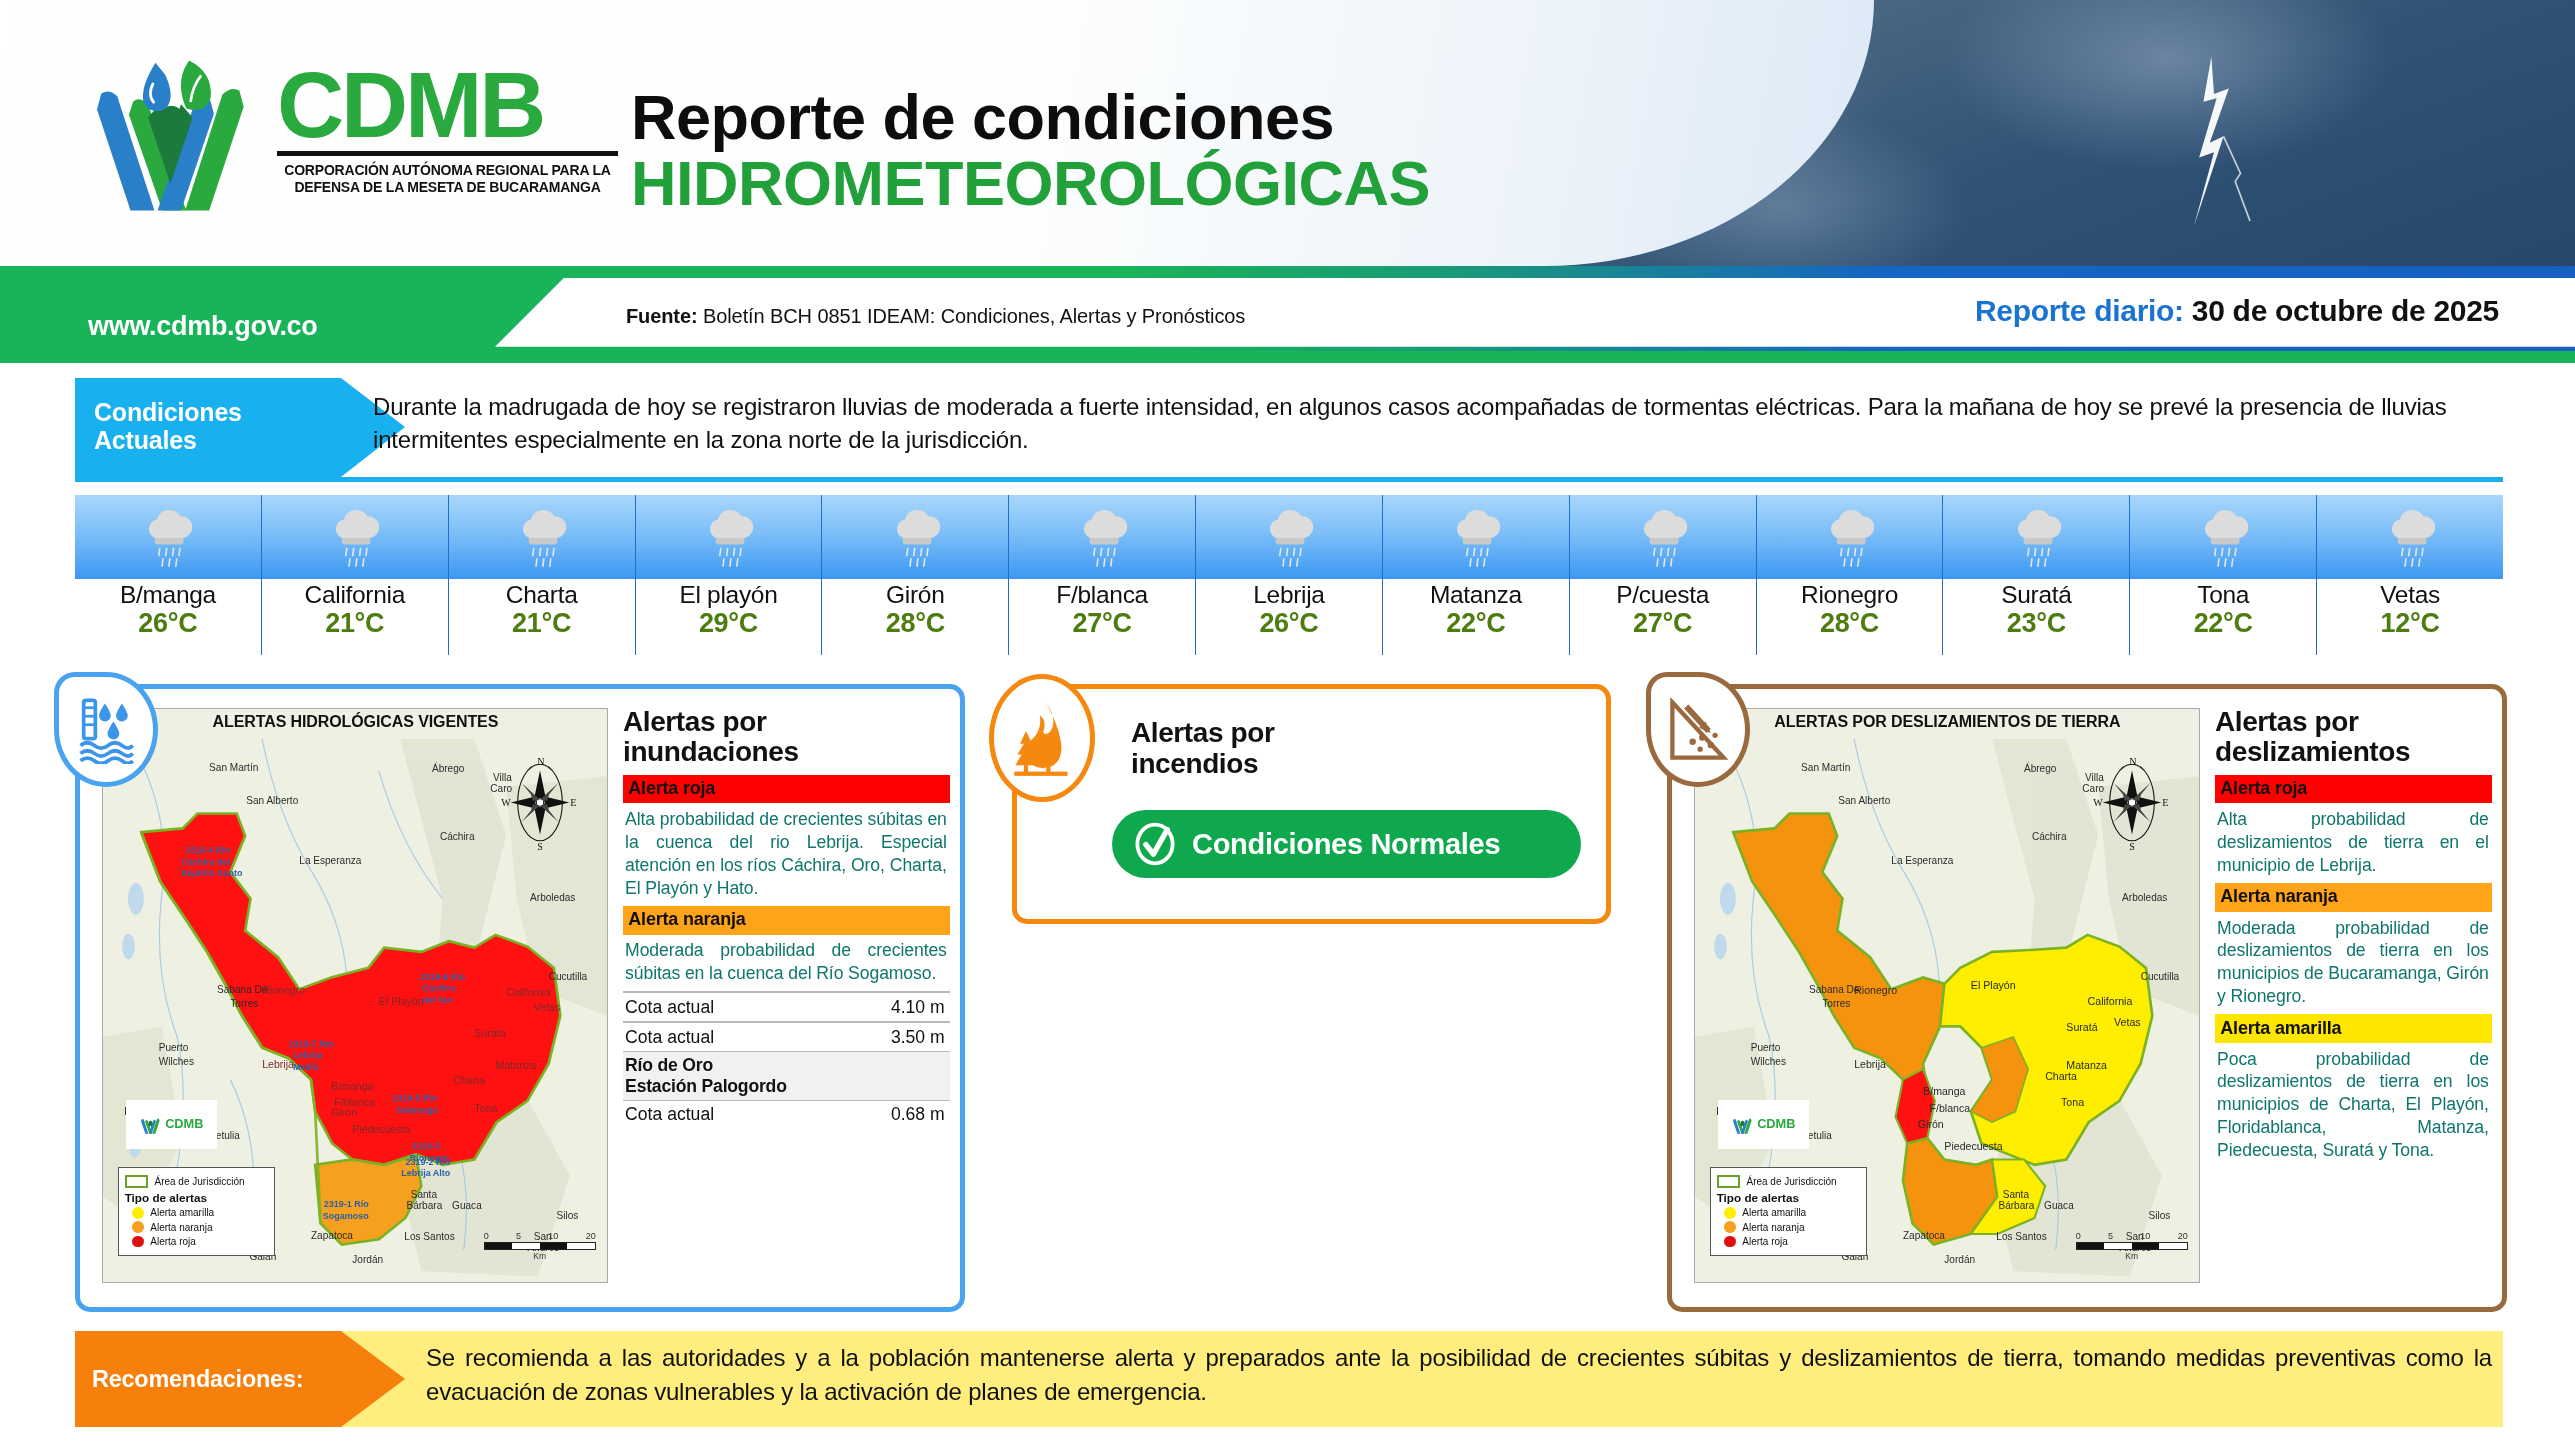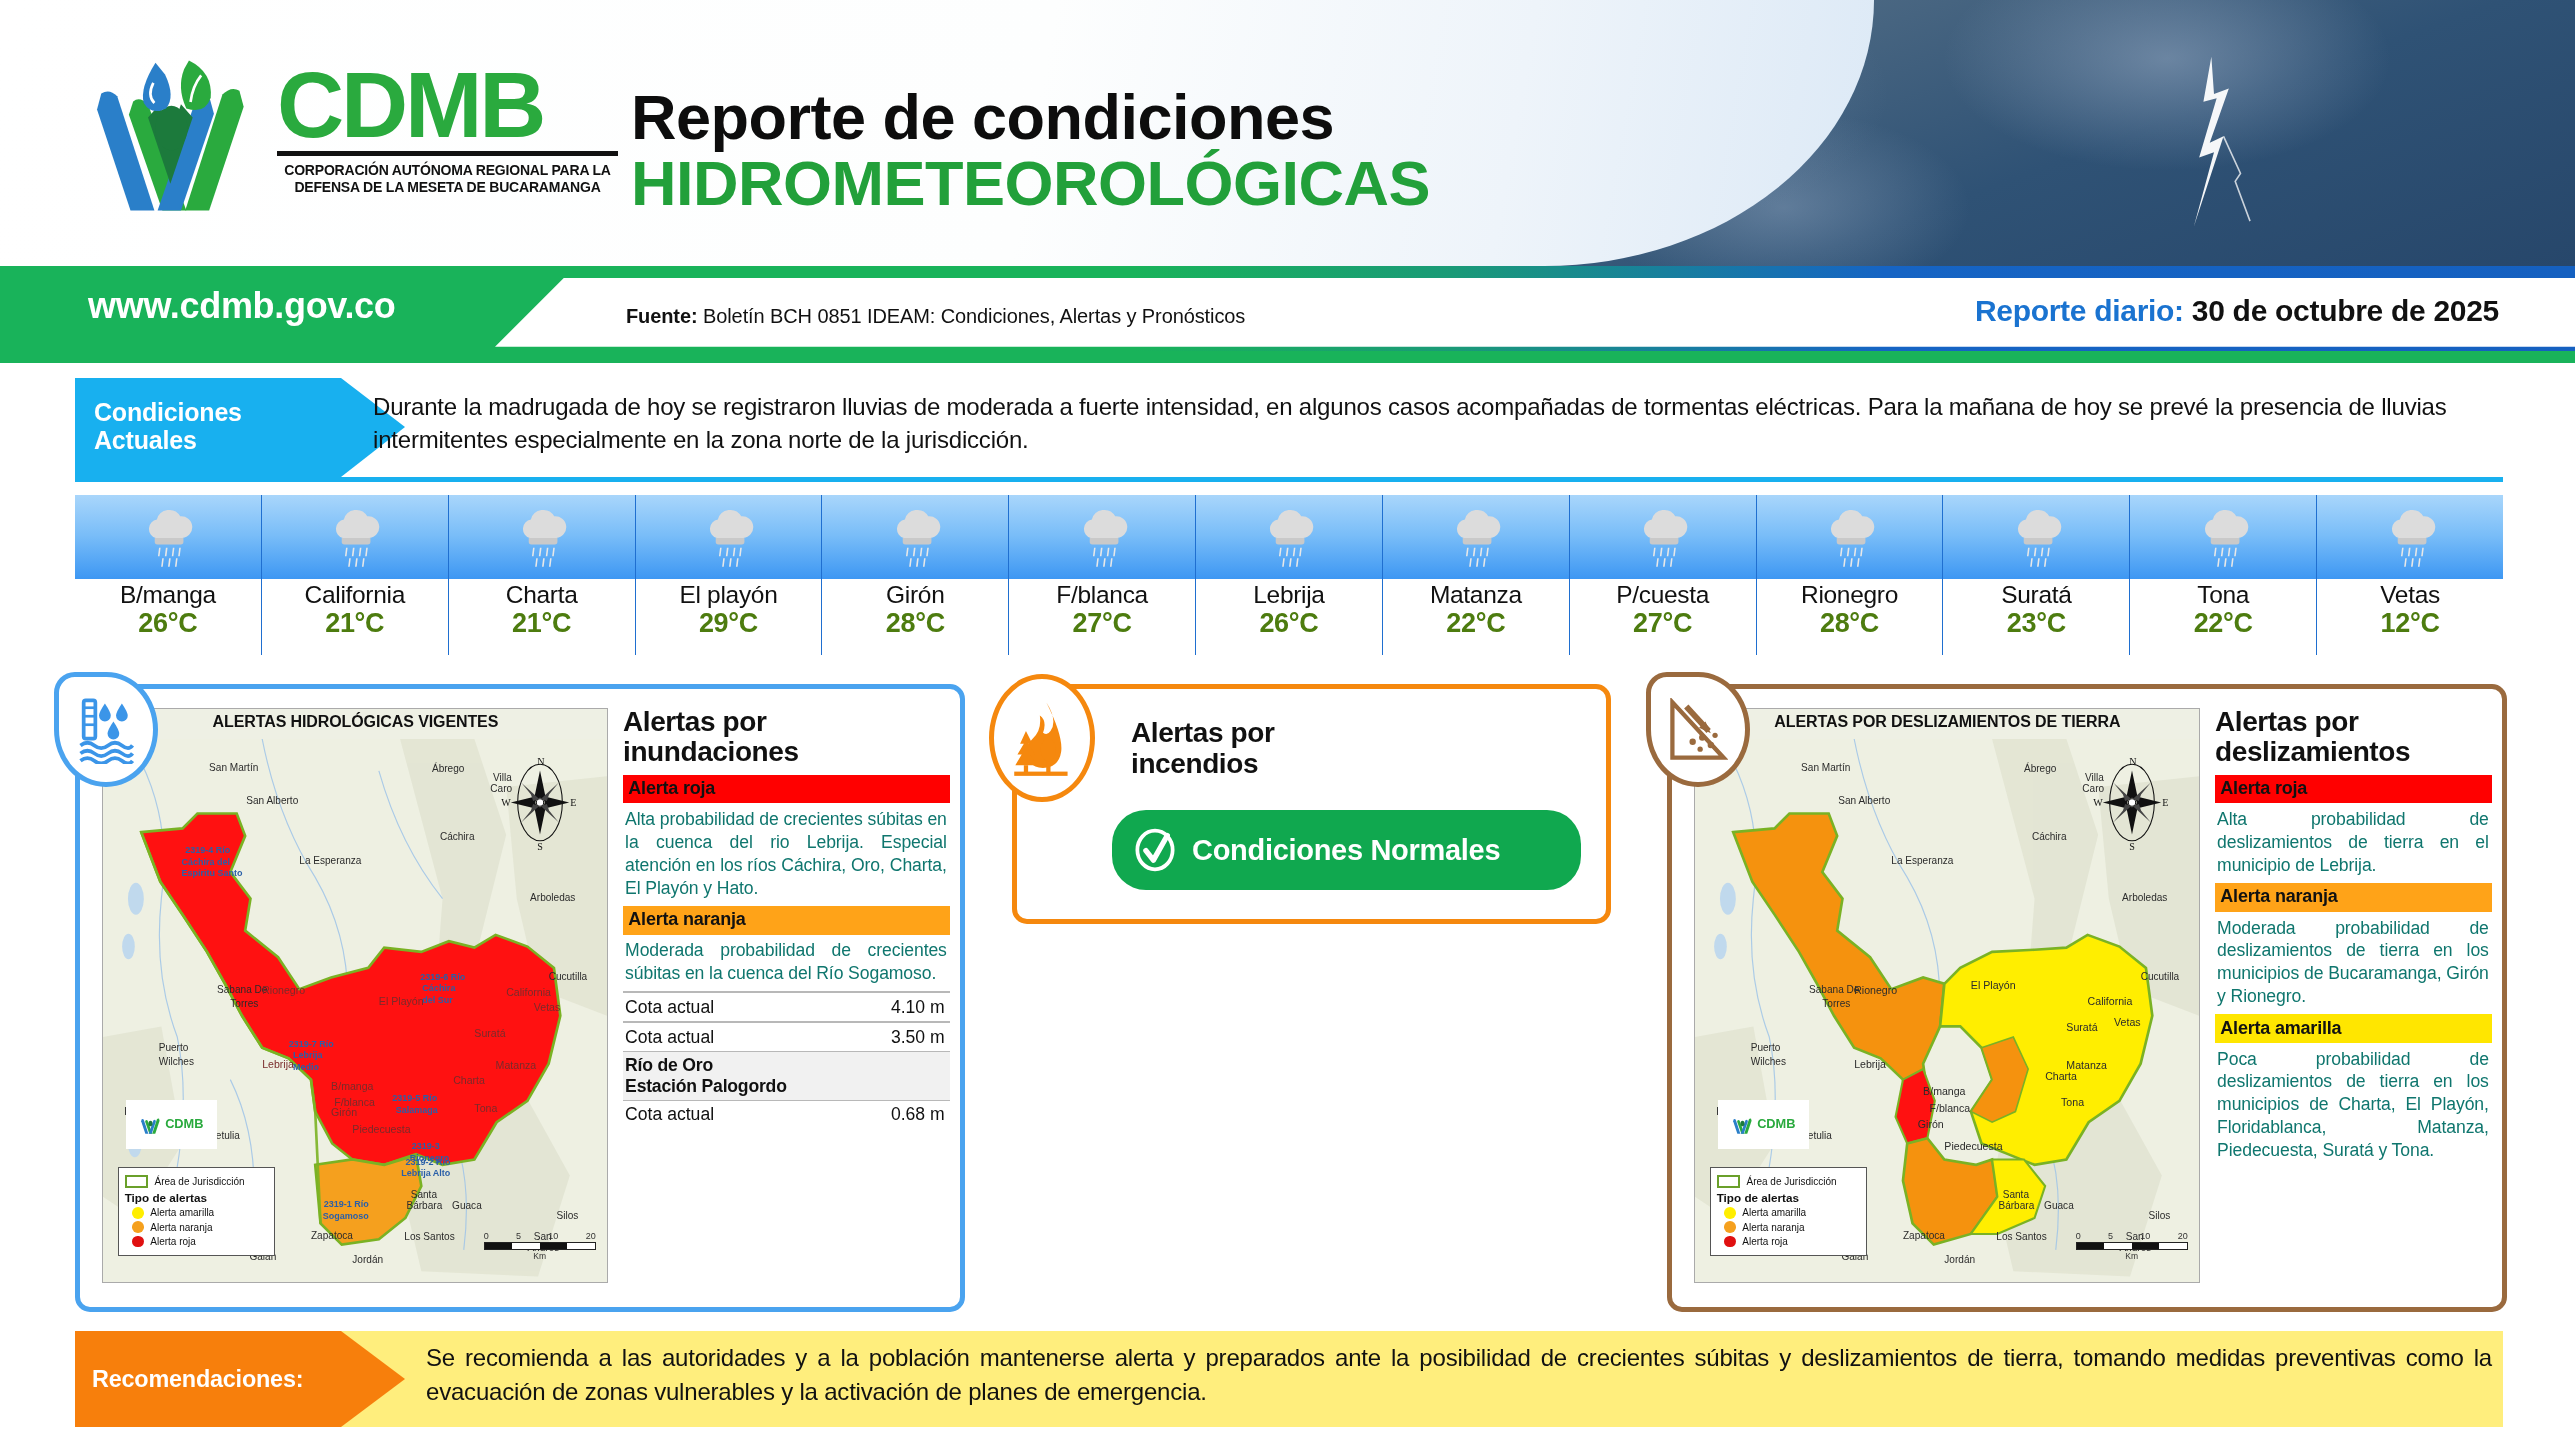--- a/index.html
+++ b/index.html
@@ -43,21 +43,21 @@
   .title-line2 { font-size:63px; font-weight:bold; color:#22a03a; line-height:1.05; letter-spacing:-0.5px; }
 
   
   .greenbar { position:absolute; left:0; top:266px; width:2576px; height:85px; background:#19b35a; }
   .greenbar-blue { position:absolute; left:1134px; top:0; width:1442px; height:85px;
      background:linear-gradient(90deg,#19b35a 0%, #1a9a77 22%, #1664c4 52%, #1560c0 100%); }
   .greenbar-white {
     position:absolute; left:495px; top:11.7px; width:2081px; height:69px; background:#fff;
     clip-path:polygon(69px 0, 2081px 0, 2081px 69px, 0 69px);
   }
-  .url-text { position:absolute; left:88px; top:285px; font-size:36px; font-weight:bold; color:#fff; letter-spacing:-0.3px; }
+  .url-text { position:absolute; left:88px; top:311px; font-size:27px; font-weight:bold; color:#fff; letter-spacing:-0.3px; }
   .fuente { position:absolute; left:626px; top:305px; font-size:20px; color:#111; letter-spacing:-0.1px; }
   .fuente b { font-weight:bold; }
   .reporte { position:absolute; right:77px; top:294px; font-size:30px; font-weight:bold; color:#111; letter-spacing:-0.3px; white-space:nowrap; }
   .reporte .lbl { color:#1a73d0; }
   .greenbar-bottom { position:absolute; left:0; top:351px; width:2576px; height:11.7px; background:#19b35a; }
 
   
   .cond-row { position:absolute; left:75px; top:378px; width:2428px; height:99px; }
   .cond-tag {
     position:absolute; left:0; top:0; width:330px; height:99px; background:#18b0ef;
@@ -135,21 +135,21 @@
   .alerts-title { font-size:28px; font-weight:bold; color:#111; line-height:1.08; letter-spacing:-0.4px; margin-bottom:7.5px; }
   .alert-head { font-size:18px; font-weight:bold; color:#111; padding:3.2px 5.3px 4.3px 5.3px; letter-spacing:-0.2px; }
   .alert-body { font-size:17.6px; color:#0f766e; line-height:1.3; text-align:justify; padding:4.8px 3.2px 6.4px 2.1px; letter-spacing:-0.1px; }
 
   .station-block { border-top:1.1px solid #b8b8b8; }
   .station-name { background:#f1f1f1; font-size:17.6px; font-weight:bold; color:#111; line-height:1.18; padding:2.7px 3.2px 3.2px 2.1px; letter-spacing:-0.2px; }
   .station-row { display:flex; justify-content:space-between; border-top:1.1px solid #b8b8b8; font-size:17.6px; color:#111; padding:3.2px 5.3px 3.7px 2.1px; }
 
   .fire-title { position:absolute; left:114px; top:28px; font-size:28px; font-weight:bold; color:#111; line-height:1.12; letter-spacing:-0.4px; }
   .fire-pill {
-    position:absolute; left:95px; top:121px; width:469px; height:80px; background:#10a84f;
+    position:absolute; left:95px; top:121px; width:469px; height:68px; background:#10a84f;
     border-radius:34px; display:flex; align-items:center; gap:14px; padding-left:20px;
   }
   .fire-pill-text { color:#fff; font-size:29px; font-weight:bold; letter-spacing:-0.3px; }
 
   
   .rec-row { position:absolute; left:75px; top:1331px; width:2428px; height:96px; }
   .rec-bg { position:absolute; left:176px; top:0; width:2252px; height:96px; background:#ffee7d; }
   .rec-tag {
     position:absolute; left:0; top:0; width:330px; height:96px; background:#f77f0c;
     clip-path:polygon(0 0, 266px 0, 330px 48px, 266px 96px, 0 96px);

